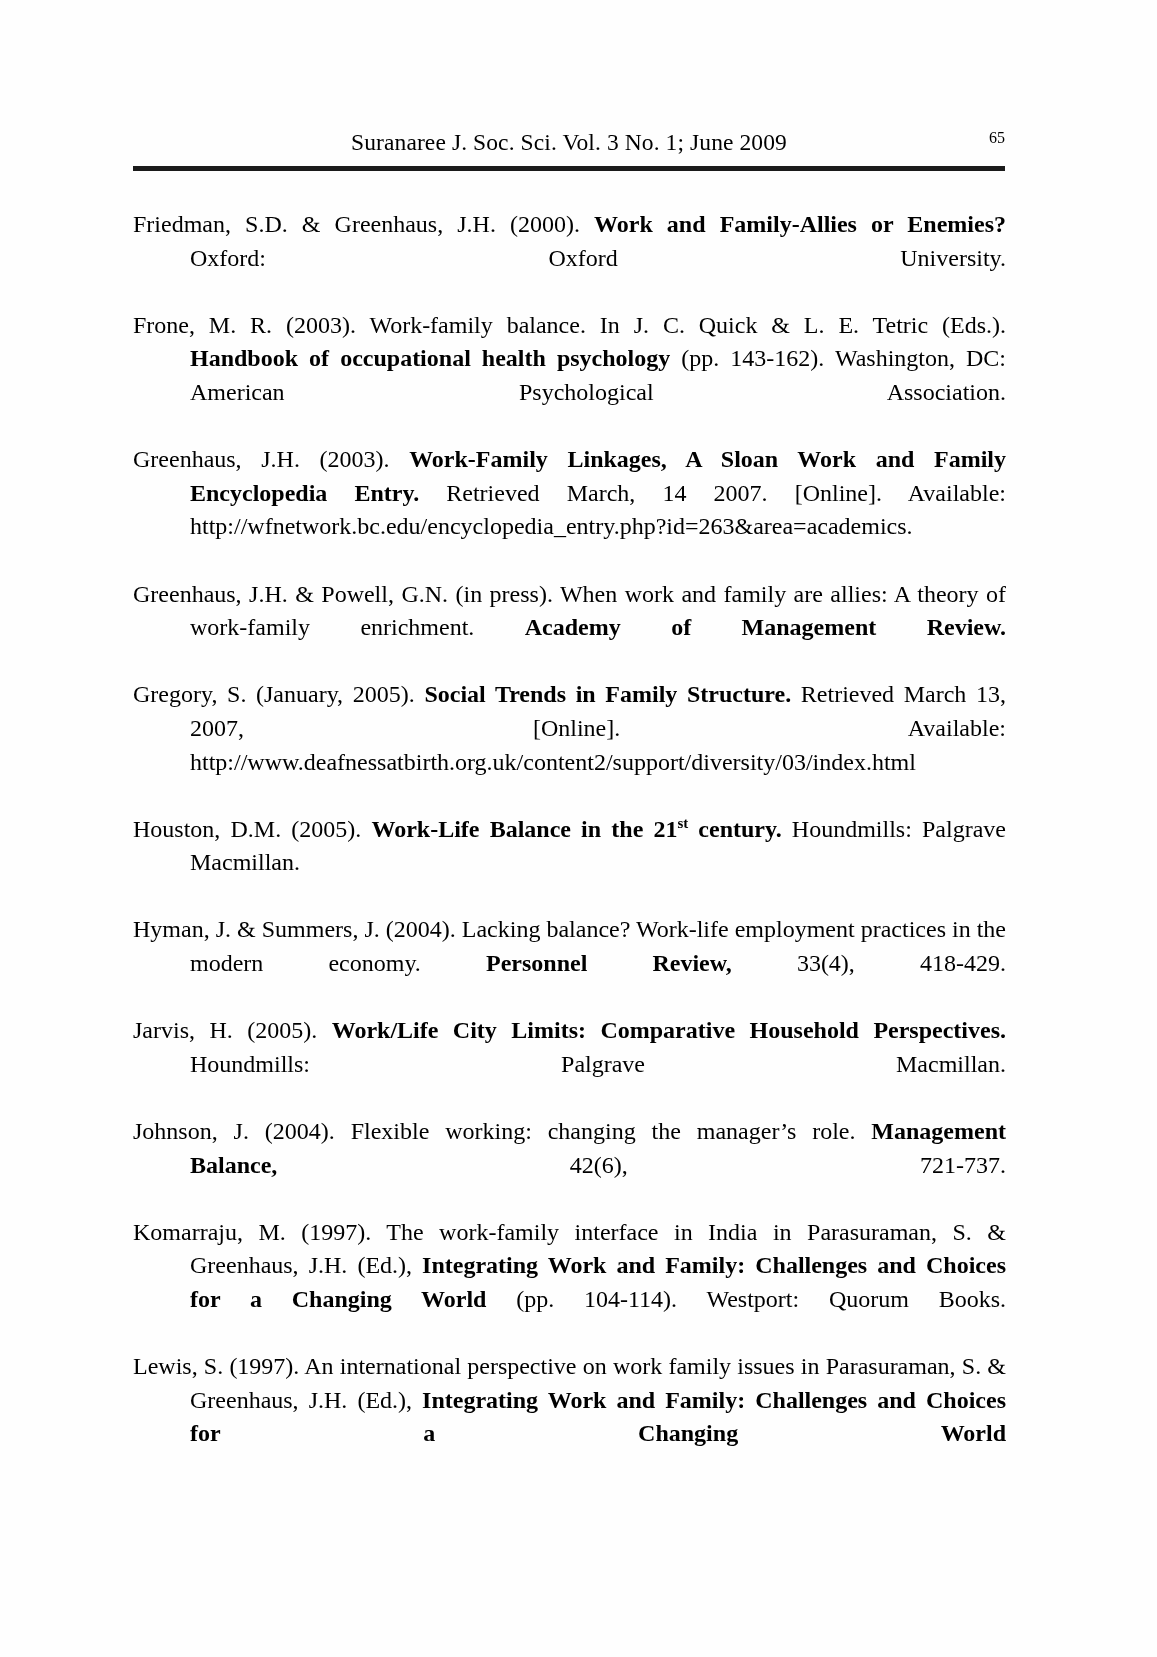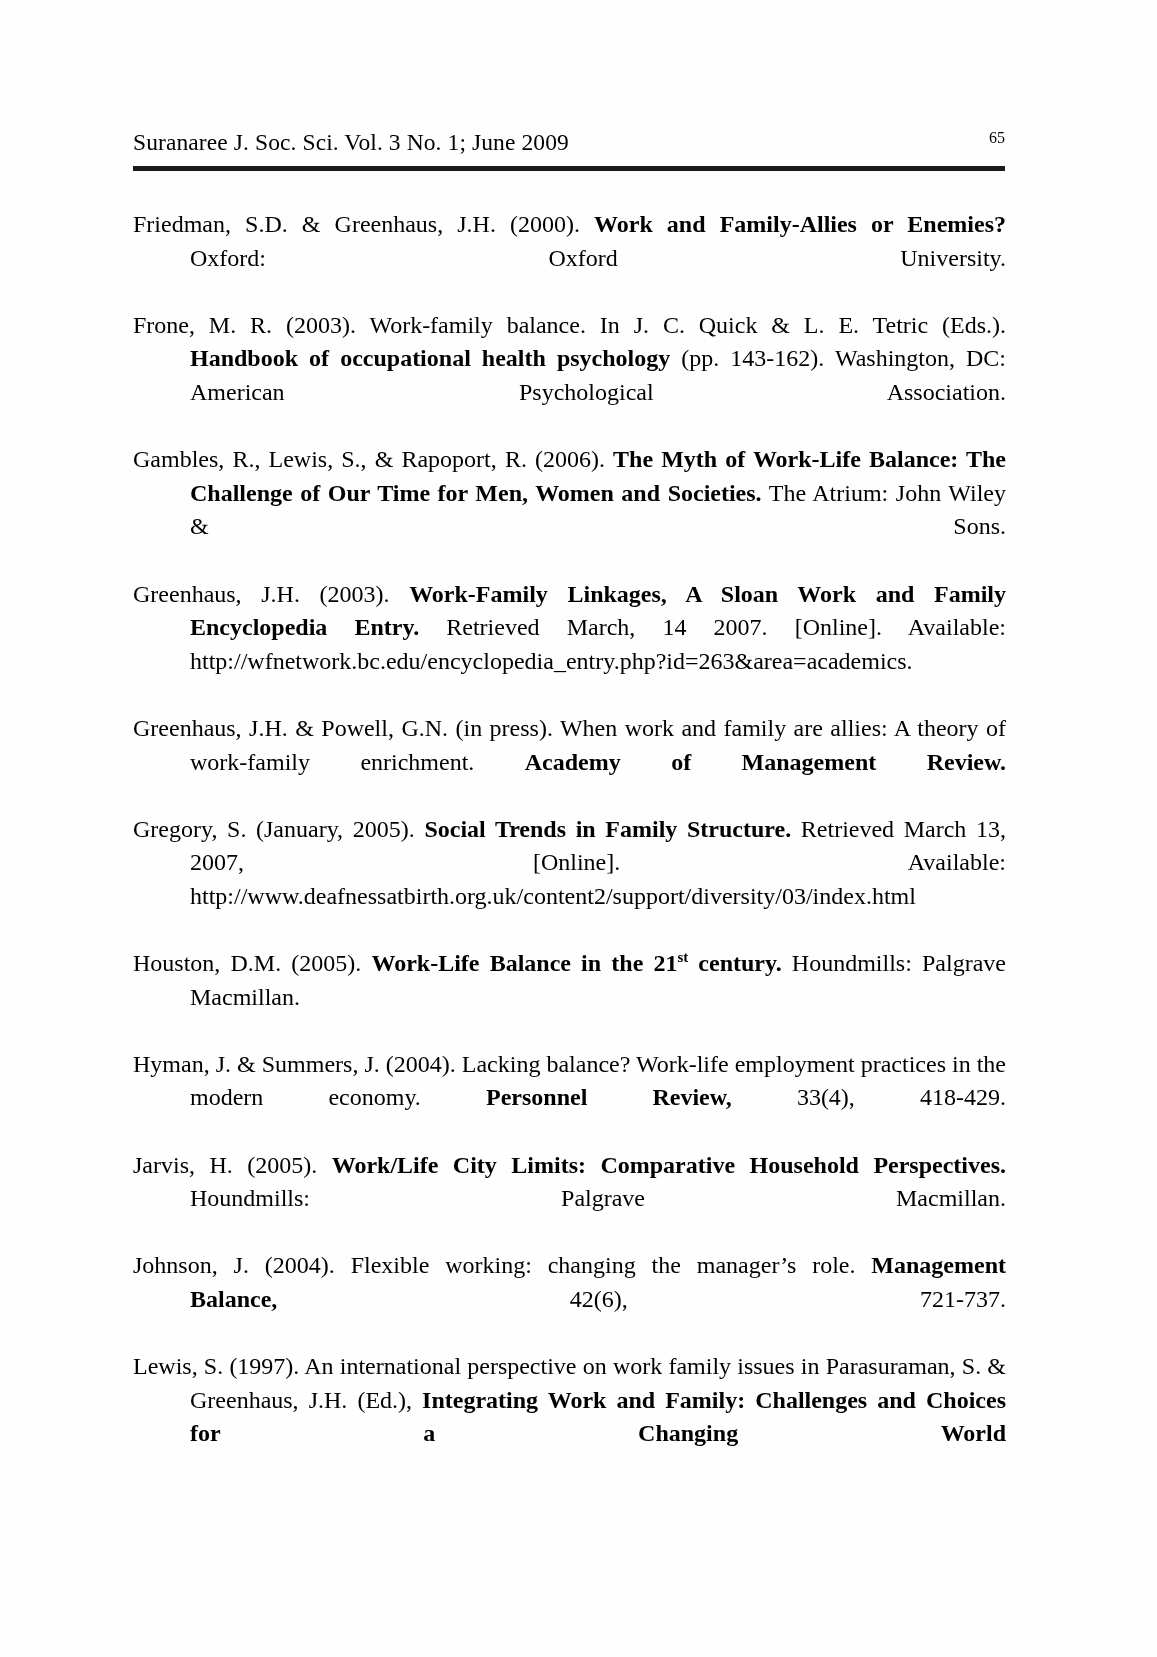--- a/index.html
+++ b/index.html
@@ -31,21 +31,21 @@
   }
   .header-inner {
     position: relative;
     height: 32px;
   }
   .header-title {
     position: absolute;
     left: 0;
     right: 0;
     top: 0;
-    text-align: left;
+    text-align: center;
     font-size: 23.5px;
     letter-spacing: 0.1px;
     white-space: nowrap;
     font-family: Liberation Serif, serif;
   }
   .header-pageno {
     position: absolute;
     right: 0;
     top: 0;
     font-size: 16px;
@@ -101,24 +101,24 @@
     <div class="header-inner">
       <div class="header-title">Suranaree J. Soc. Sci. Vol. 3  No. 1; June 2009</div>
       <div class="header-pageno">65</div>
     </div>
   </div>
   <div class="header-rule"></div>
 
   <div class="refs" id="refs-container">
       <p class="ref"><span>Friedman, S.D. &amp; Greenhaus, J.H. (2000). </span><b>Work and Family-Allies or Enemies?</b><span> Oxford: Oxford University.</span></p>
       <p class="ref"><span>Frone, M. R. (2003). Work-family balance. In J. C. Quick &amp; L. E. Tetric (Eds.). </span><b>Handbook of occupational health psychology</b><span> (pp. 143-162). Washington, DC: American Psychological Association.</span></p>
-      <p class="ref"><span>Gambles, R., Lewis, S., &amp; Rapoport, R. (2006). </span><b>The Myth of Work-Life Balance: The Challenge of Our Time for Men, Women and Societies.</b><span> The Atrium: John Wiley &amp; Sons.</span></p>
       <p class="ref"><span>Greenhaus, J.H. (2003). </span><b>Work-Family Linkages, A Sloan Work and Family Encyclopedia Entry.</b><span> Retrieved March, 14 2007. [Online]. Available: http://wfnetwork.bc.edu/encyclopedia_entry.php?id=263&amp;area=academics.</span></p>
       <p class="ref"><span>Greenhaus, J.H. &amp; Powell, G.N. (in press). When work and family are allies: A theory of  work-family enrichment. </span><b>Academy of Management Review.</b></p>
       <p class="ref"><span>Gregory, S. (January, 2005). </span><b>Social Trends in Family Structure.</b><span> Retrieved March 13, 2007, [Online]. Available: http://www.deafnessatbirth.org.uk/content2/support/diversity/03/index.html</span></p>
       <p class="ref"><span>Houston, D.M. (2005). </span><b>Work-Life Balance in the 21</b><sup class="ord">st</sup><b> century.</b><span> Houndmills: Palgrave Macmillan.</span></p>
       <p class="ref"><span>Hyman, J. &amp; Summers, J. (2004). Lacking balance? Work-life employment practices in the modern economy. </span><b>Personnel Review,</b><span> 33(4), 418-429.</span></p>
       <p class="ref"><span>Jarvis, H. (2005). </span><b>Work/Life City Limits: Comparative Household Perspectives.</b><span> Houndmills: Palgrave Macmillan.</span></p>
       <p class="ref"><span>Johnson, J. (2004). Flexible working: changing the manager’s role. </span><b>Management Balance,</b><span> 42(6), 721-737.</span></p>
+      <p class="ref"><span>Komarraju, M. (1997). The work-family interface in India in Parasuraman, S. &amp; Greenhaus, J.H. (Ed.), </span><b>Integrating Work and Family: Challenges and Choices for a Changing World</b><span> (pp. 104-114). Westport: Quorum  Books.</span></p>
       <p class="ref"><span>Lewis, S. (1997). An international perspective on work family issues in Parasuraman, S. &amp; Greenhaus, J.H. (Ed.), </span><b>Integrating Work and Family: Challenges and Choices for a Changing World</b></p>
     </div>
 
 </div>
 
 </body></html>

